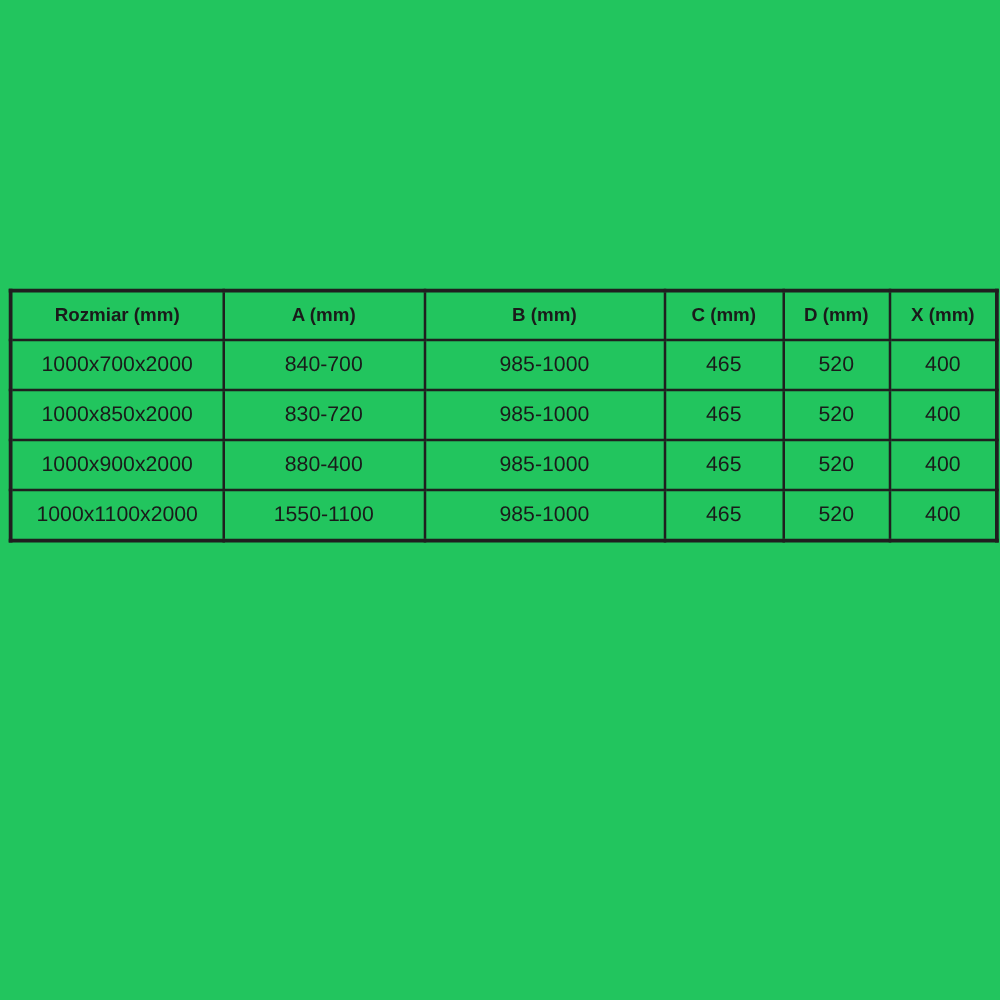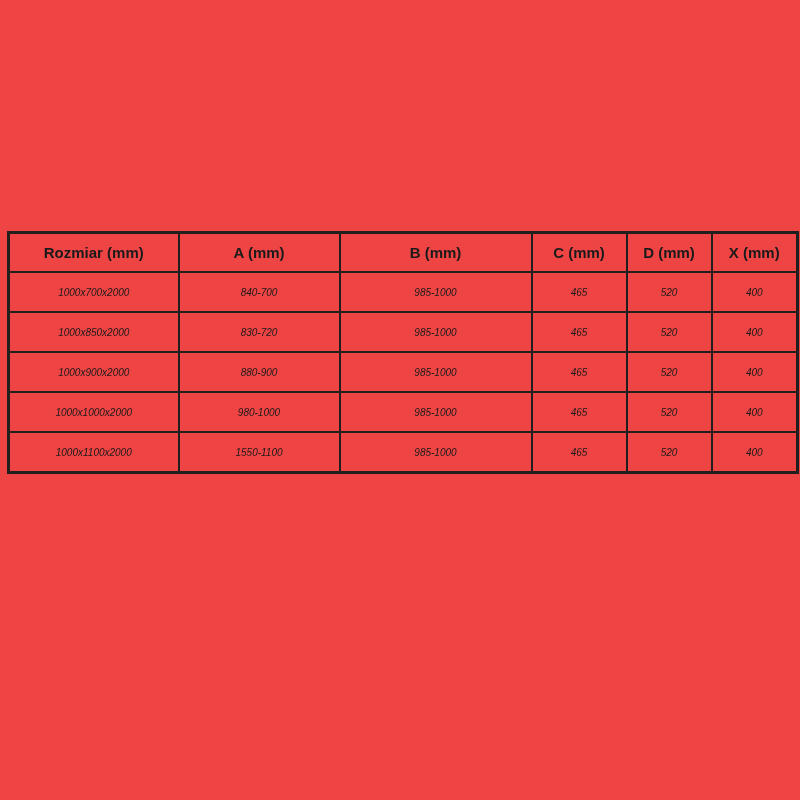--- a/index.html
+++ b/index.html
@@ -7,21 +7,21 @@
     padding: 0;
     width: 800px;
     height: 800px;
     background: #ffffff;
     font-family: "Liberation Sans", sans-serif;
   }
   .stage {
     position: relative;
     width: 800px;
     height: 800px;
-    background: #ef4444;
+    background: #22c55e;
     overflow: hidden;
   }
   table.spec-table {
     position: absolute;
     left: 7px;
     top: 231px;
     border-collapse: collapse;
     table-layout: fixed;
     width: 789px;
     border: 3px solid #1f1f1f;
@@ -35,24 +35,23 @@
     white-space: nowrap;
     overflow: hidden;
     color: #1a1a1a;
   }
   table.spec-table th {
     font-size: 15px;
     font-weight: bold;
     height: 37px;
   }
   table.spec-table td {
-    font-size: 10px;
+    font-size: 17px;
     font-weight: normal;
     height: 38px;
-    font-style: italic;
   }
 </style>
 </head>
 <body>
 
 <div class="stage">
   <table class="spec-table">
     <colgroup>
       <col style="width:170px">
       <col style="width:161px">
@@ -83,29 +82,21 @@
       <tr>
         <td>1000x850x2000</td>
         <td>830-720</td>
         <td>985-1000</td>
         <td>465</td>
         <td>520</td>
         <td>400</td>
       </tr>
       <tr>
         <td>1000x900x2000</td>
-        <td>880-900</td>
-        <td>985-1000</td>
-        <td>465</td>
-        <td>520</td>
-        <td>400</td>
-      </tr>
-      <tr>
-        <td>1000x1000x2000</td>
-        <td>980-1000</td>
+        <td>880-400</td>
         <td>985-1000</td>
         <td>465</td>
         <td>520</td>
         <td>400</td>
       </tr>
       <tr>
         <td>1000x1100x2000</td>
         <td>1550-1100</td>
         <td>985-1000</td>
         <td>465</td>

